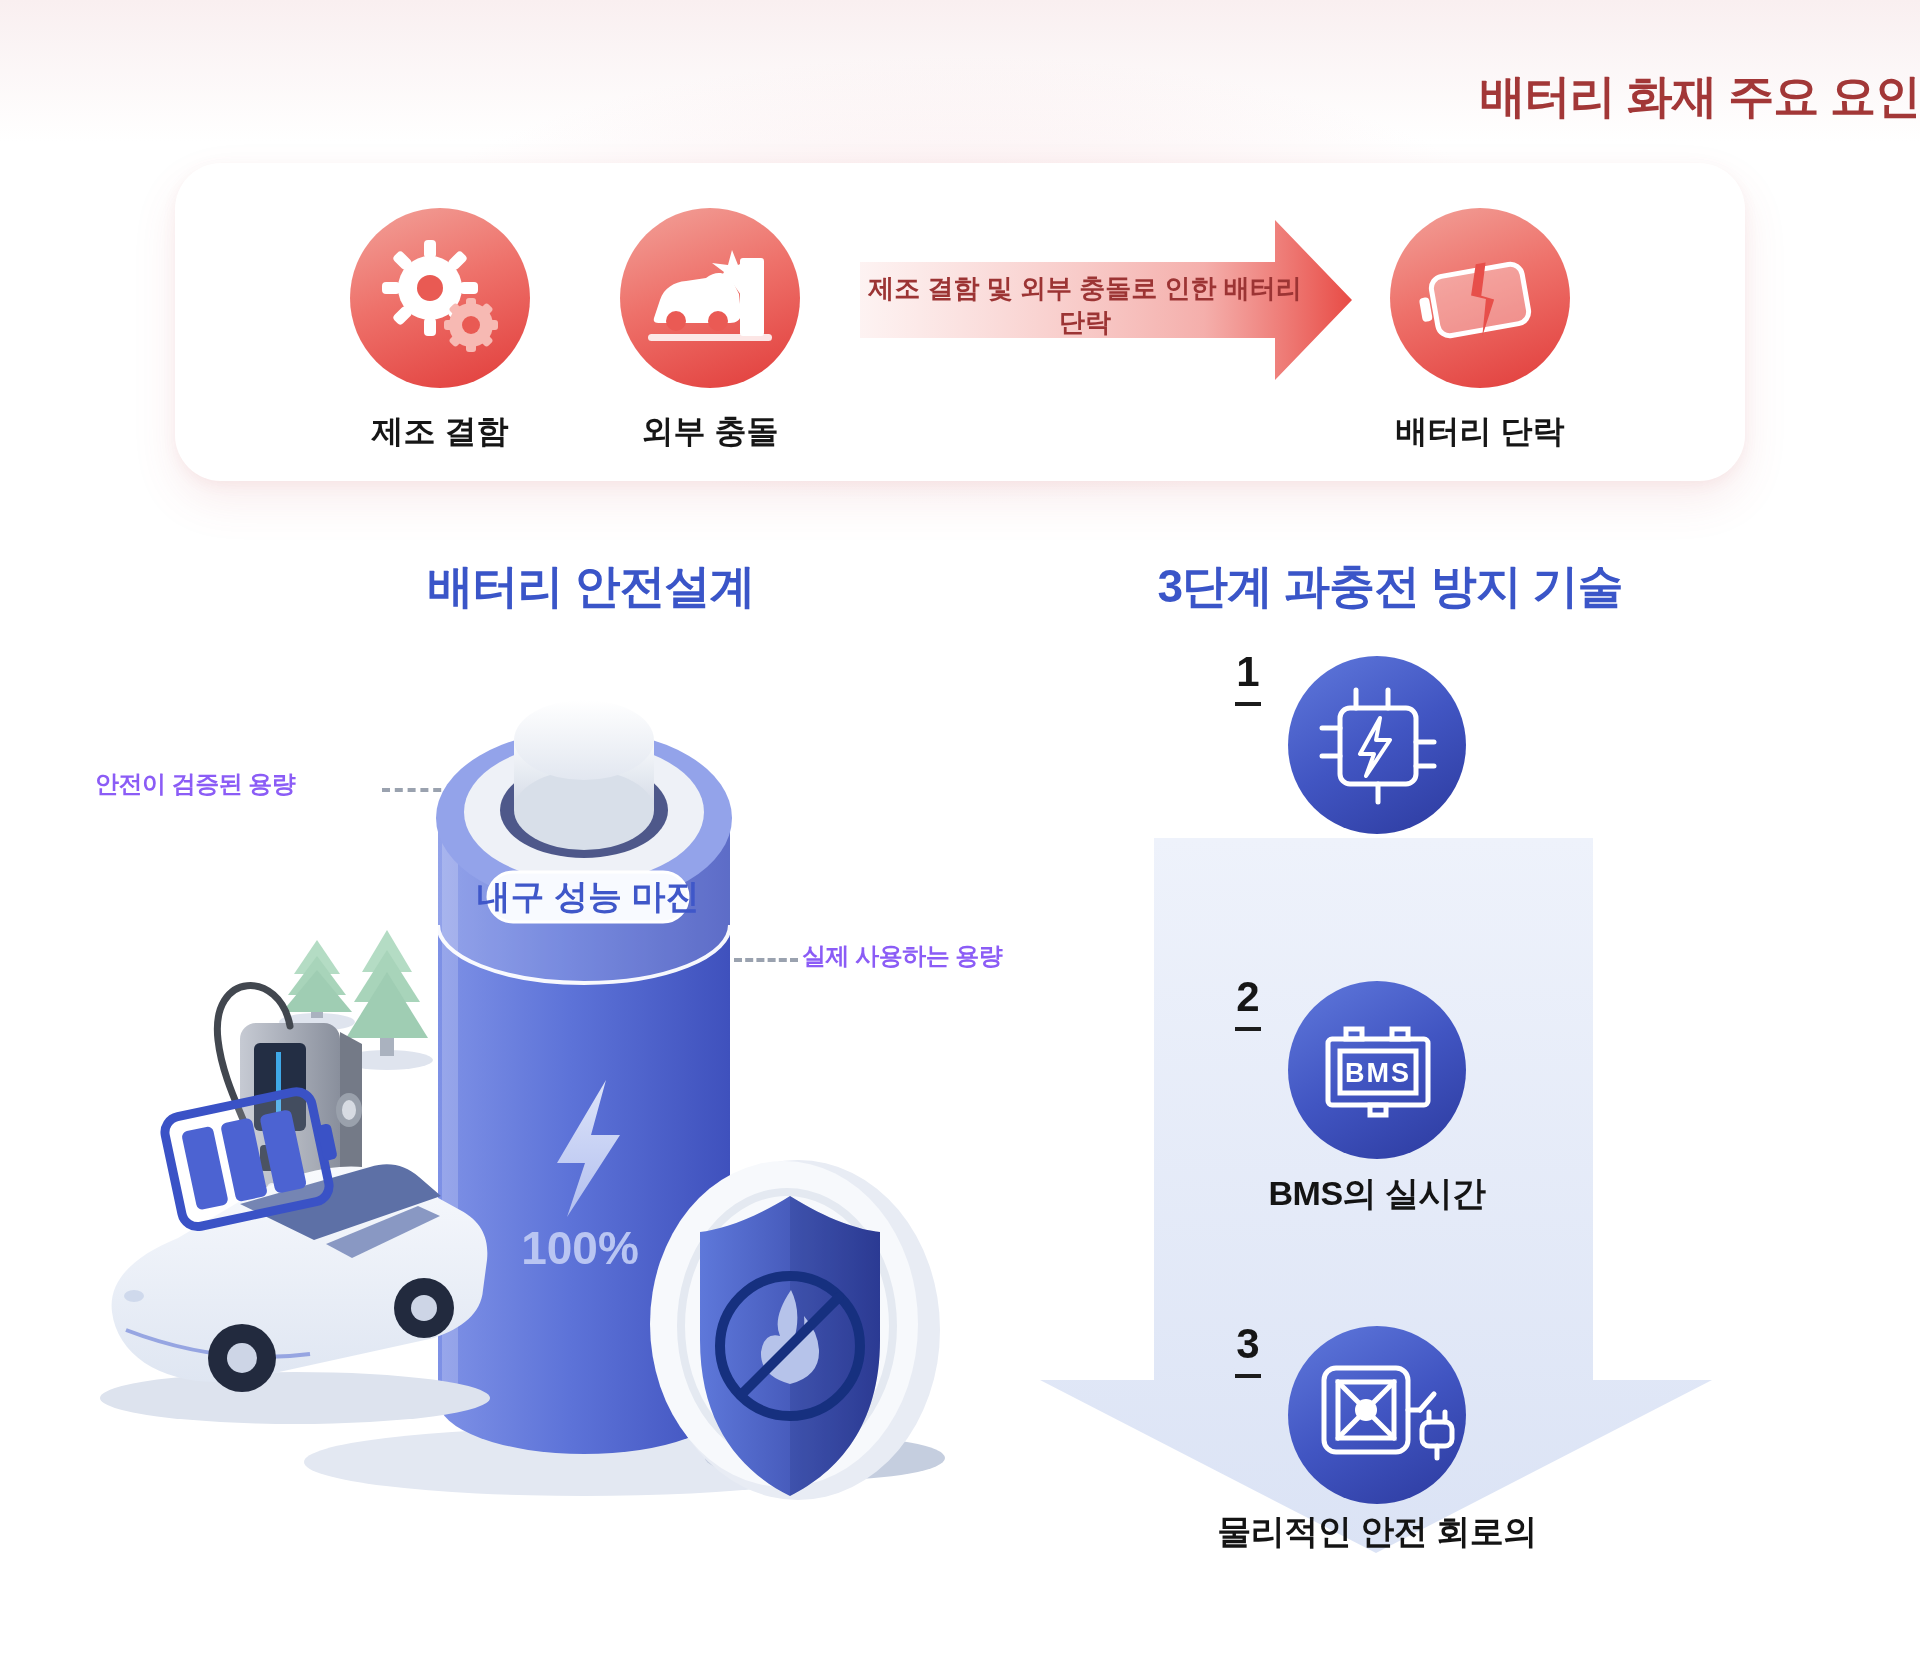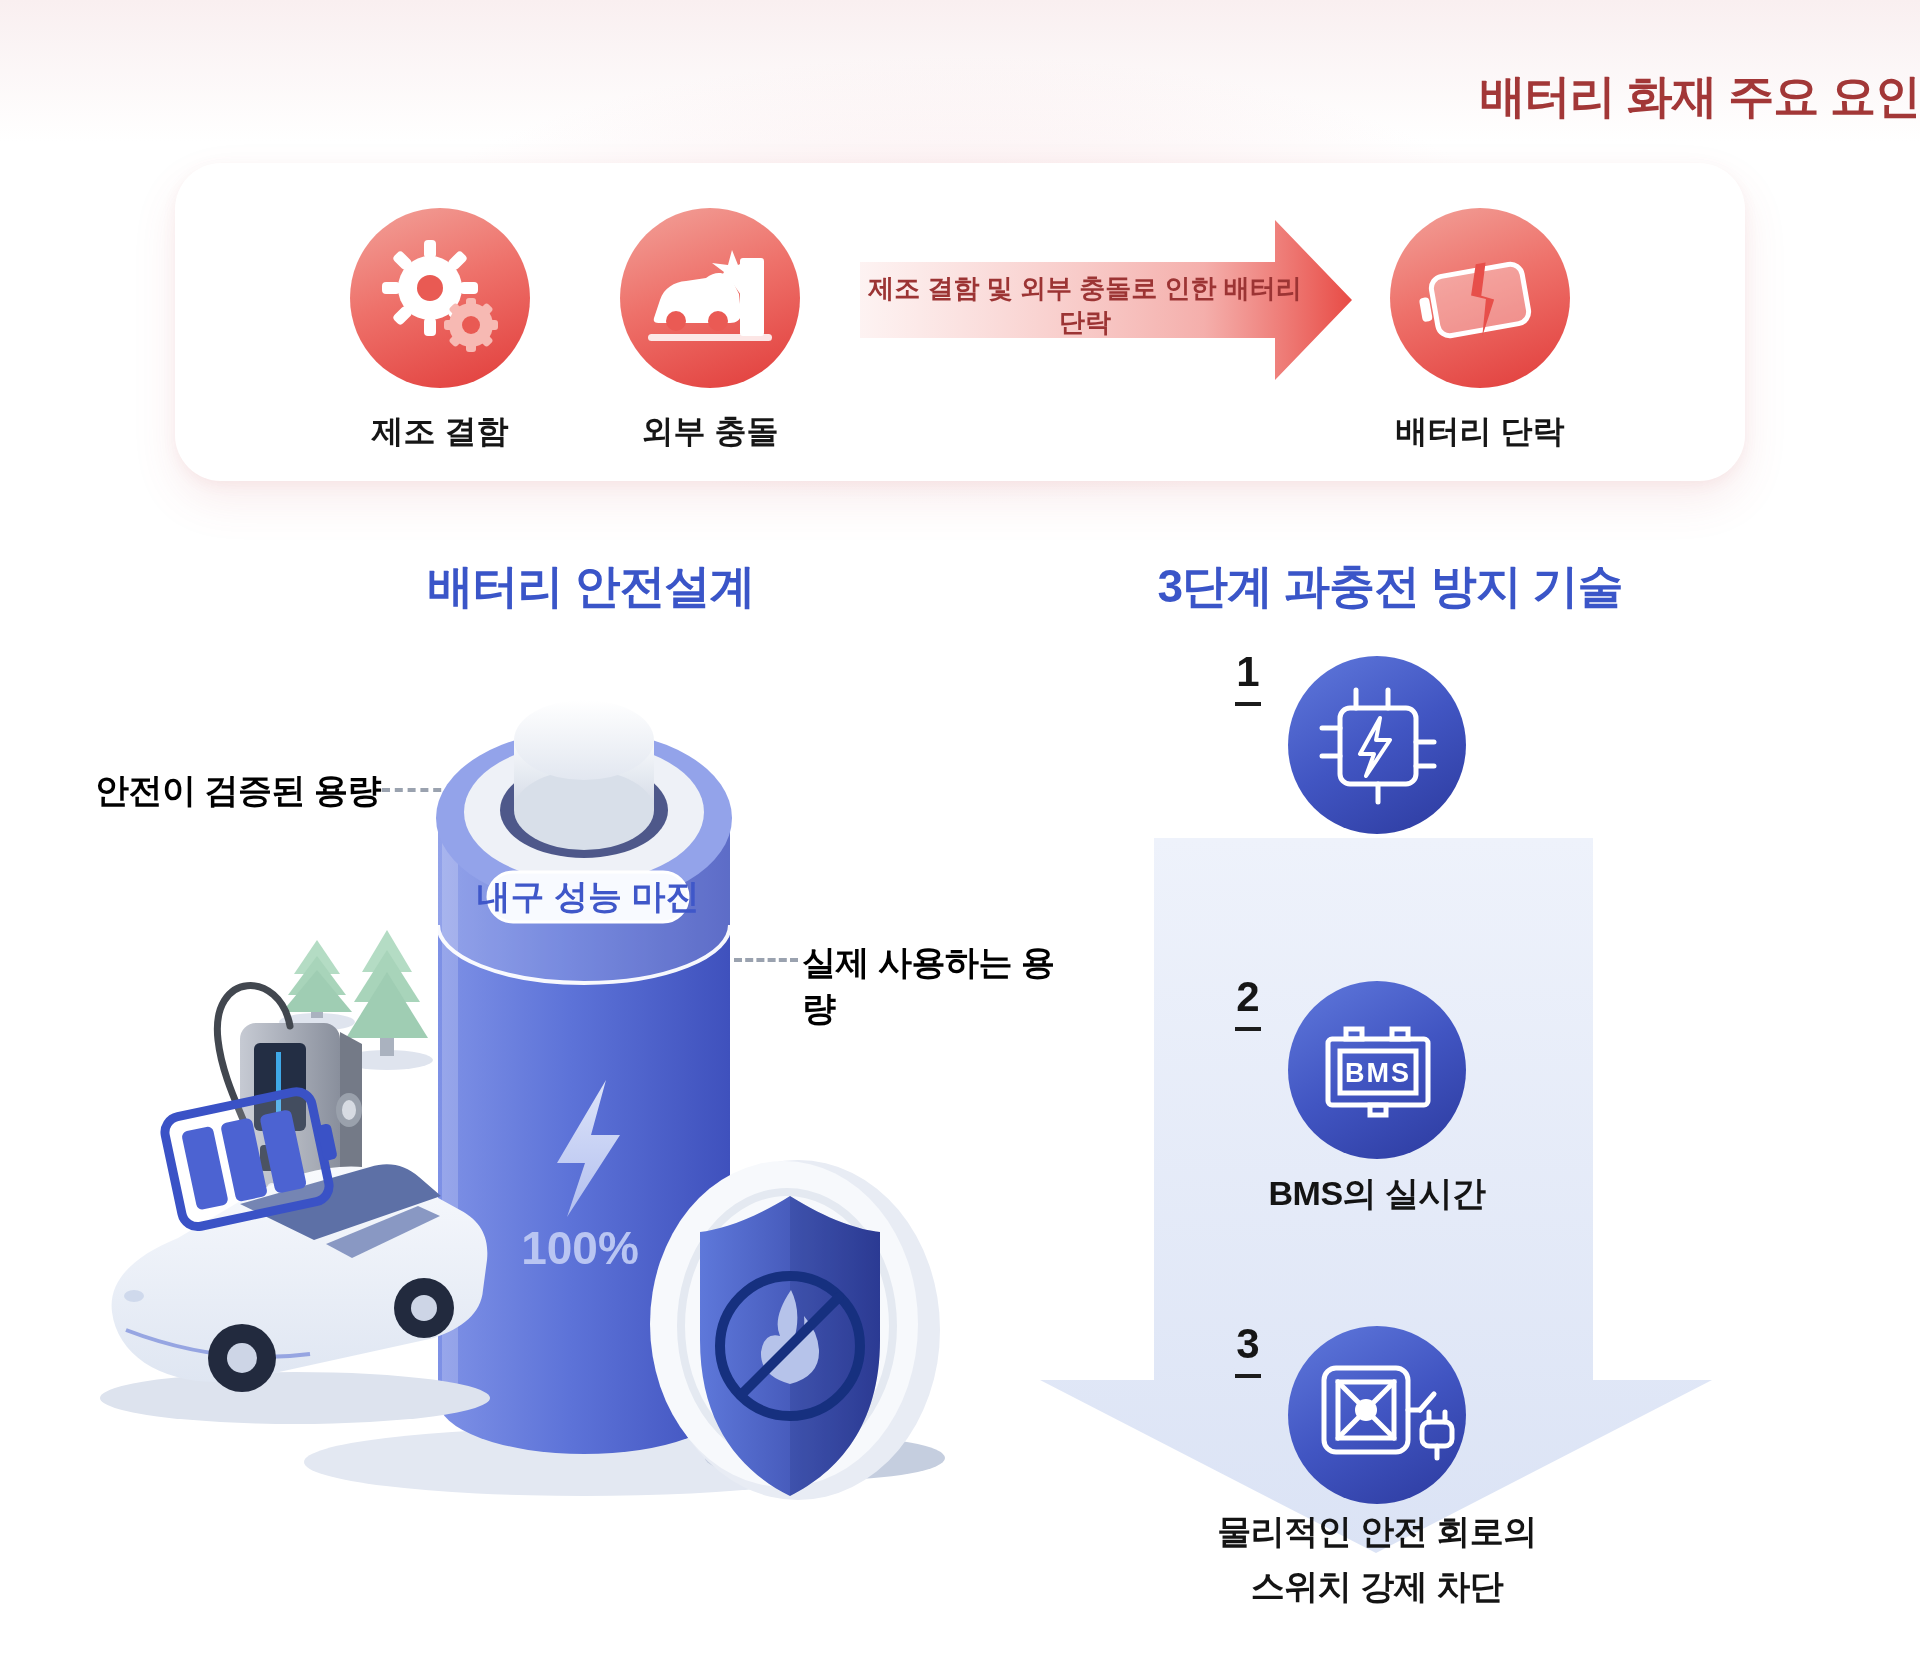--- a/index.html
+++ b/index.html
@@ -18,21 +18,21 @@
     border-radius:46px;box-shadow:0 20px 45px rgba(196,80,86,0.10),0 4px 14px rgba(196,80,86,0.07);}
   .red-circle{position:absolute;width:180px;height:180px;border-radius:50%;
     background:linear-gradient(160deg,#f2a29a 0%,#ee716a 45%,#e13c3a 100%);}
   .cause-label{position:absolute;width:220px;text-align:center;font-size:32px;font-weight:800;color:#161616;}
   .red-arrow-svg{position:absolute;left:685px;top:57px;}
   .arrow-text{position:absolute;left:680px;top:108px;width:460px;height:34px;line-height:34px;
     text-align:center;font-size:26px;font-weight:700;color:#9c3434;}
   .section-title{position:absolute;top:556px;width:600px;text-align:center;
     font-size:46px;font-weight:800;letter-spacing:-1px;color:#3a55c8;}
   .title-left{left:291px;} .title-right{left:1090px;}
-  .black-label{position:absolute;font-size:34px;font-weight:800;color:#000000;letter-spacing:-0.5px;}
+  .black-label{position:absolute;font-size:24px;font-weight:800;color:#8b5cf6;letter-spacing:-0.5px;}
   .lbl-safe{left:95px;top:768px;width:290px;}
   .lbl-actual{left:802px;top:940px;width:280px;}
   .dashes{position:absolute;height:0;border-top:4px dashed #9aa2af;}
   .dash-safe{left:382px;top:788px;width:72px;}
   .dash-actual{left:734px;top:958px;width:64px;}
   .battery-svg{position:absolute;left:90px;top:640px;}
   .big-arrow-svg{position:absolute;left:1020px;top:830px;}
   .step-num{position:absolute;left:1226px;width:44px;text-align:center;
     font-size:42px;font-weight:800;color:#161616;line-height:44px;}
   .step-num .num-line{width:26px;height:4px;background:#1c1c1c;margin:8px auto 0;}
@@ -321,16 +321,15 @@
       </g>
       <circle cx="78" cy="84" r="11" fill="#ffffff"></circle>
     </svg>
   </div>
 
   <div class="step-label t2">
     <div>BMS의 실시간</div>
   </div>
   <div class="step-label t3">
     <div>물리적인 안전 회로의</div>
-    <div>스위치 강제 차단</div>
   </div>
 
 </div>
 
 </body></html>

